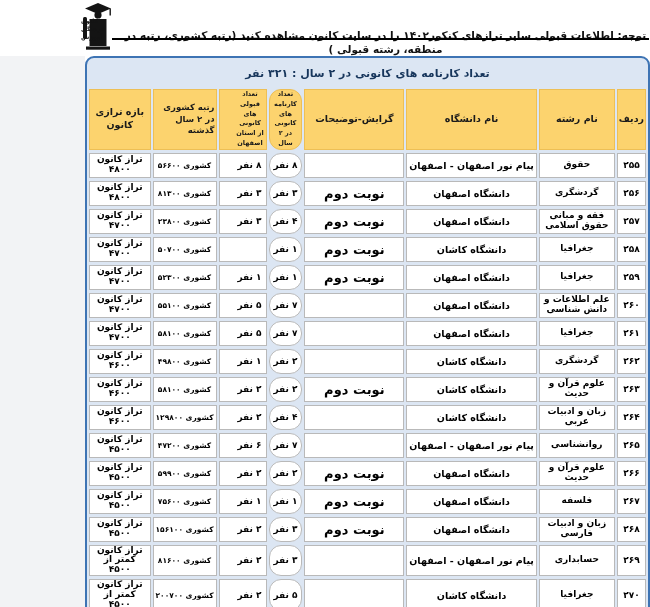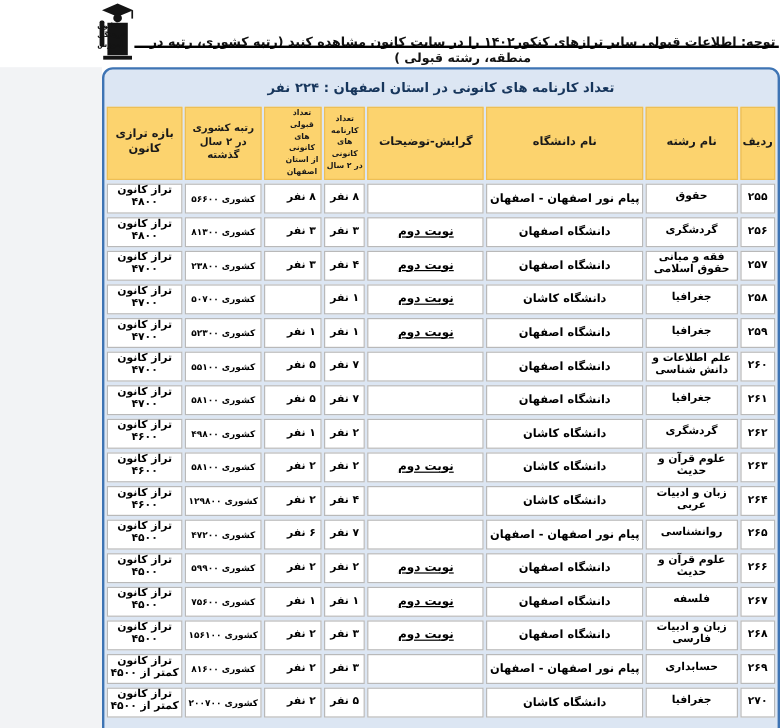--- a/index.html
+++ b/index.html
@@ -28,30 +28,30 @@
     height:36px;padding:0 1px;font-size:9.5px;line-height:1.35;vertical-align:middle;text-align:center;
   }
   td{
     background:#ffffff;border:1px solid #b9b9b9;text-align:center;vertical-align:middle;
     font-weight:bold;color:#000;height:23px;padding:0 2px;font-size:9.5px;white-space:nowrap;
   }
   .col-radif{width:20px;}
   .col-reshteh{width:80px;}
   .col-daneshgah{width:118px;}
   .col-gerayesh{width:112px;}
-  .col-karname{width:30px;}
+  .col-karname{width:30px;border-radius:12px;}
   .col-ghabooli{width:30px;padding-left:16px;}
   .col-rotbe{width:52px;}
   .col-taraz{width:72px;}
   th.col-karname,th.col-ghabooli{font-size:6.5px;line-height:1.5;}
-  th.col-rotbe{font-size:8.5px;}
+  th.col-rotbe{font-size:8.5px;text-align:right;}
   td.col-radif{font-size:9px;}
   td.col-reshteh{font-size:9px;white-space:normal;line-height:1.1;}
   td.col-daneshgah{font-size:9.5px;}
-  td.col-gerayesh{font-size:10px;text-decoration:underline;}
+  td.col-gerayesh{font-size:13px;}
   td.col-karname,td.col-ghabooli{font-size:9px;}
   td.col-rotbe{font-size:7.5px;direction:ltr;}
   td.col-taraz{font-size:9px;white-space:normal;line-height:1.1;}
 </style>
 </head>
 <body>
 
 <div class="side-strip"></div>
 
 <div class="logo">
@@ -70,21 +70,21 @@
       <text x="24" y="38">آموزش</text>
     </g>
   </svg>
 </div>
 
 <div class="notice">توجه: اطلاعات قبولی سایر ترازهای کنکور۱۴۰۲ را در سایت کانون مشاهده کنید (رتبه کشوری، رتبه در منطقه، رشته قبولی )</div>
 <div class="top-rule"></div>
 
 <div class="panel">
   <div class="stats">
-    <div class="stat">تعداد کارنامه های کانونی در استان اصفهان : ۲۲۴ نفر</div>
+    <div class="stat">تعداد کارنامه های کانونی در ۲ سال : ۳۲۱ نفر</div>
   </div>
   <table>
     <thead>
         <tr>
           <th class="col-radif">ردیف</th>
           <th class="col-reshteh">نام رشته</th>
           <th class="col-daneshgah">نام دانشگاه</th>
           <th class="col-gerayesh">گرایش-توضیحات</th>
           <th class="col-karname">تعداد کارنامه های کانونی در ۲ سال</th>
           <th class="col-ghabooli">تعداد قبولی های کانونی از استان اصفهان</th>

